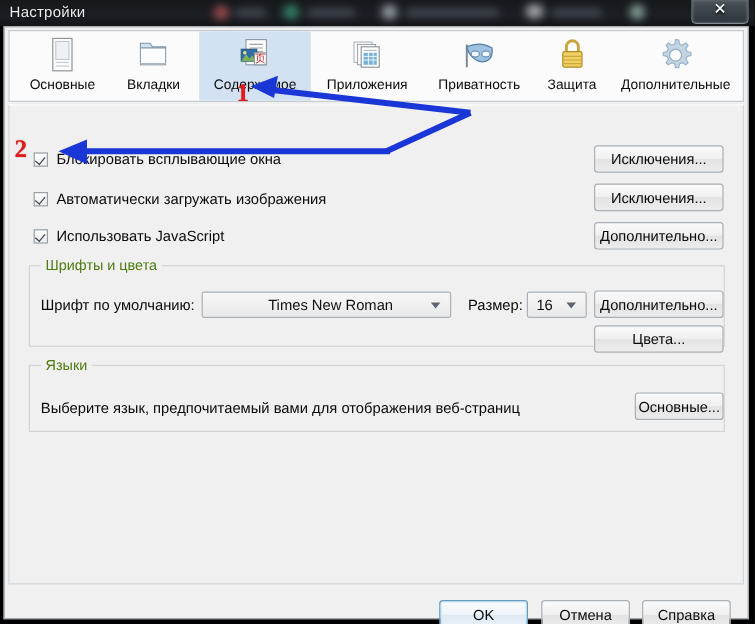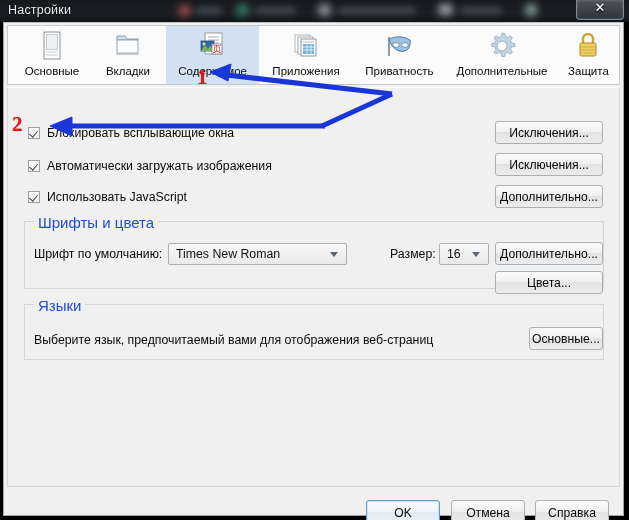--- a/index.html
+++ b/index.html
@@ -196,22 +196,22 @@
     border-top: 1px solid #d0d4d7;
     box-sizing: border-box;
     background: transparent;
   }
   .group-title {
     position: absolute;
     top: -8px;
     left: 9px;
     background: #f0f0f0;
     padding: 0 4px;
-    font-size: 15px;
-    color: #1d4ed8;
+    font-size: 12px;
+    color: #4d7c0f;
   }
 
   .field-label {
     position: absolute;
     font-size: 12.3px;
     color: #0a0a0a;
     white-space: nowrap;
     text-align: right;
   }
 
@@ -360,45 +360,45 @@
           <svg width="32" height="30" viewBox="0 0 32 30">
             <line x1="6" y1="6" x2="6" y2="25" stroke="#7a8490" stroke-width="1.6"></line>
             <path d="M6 8 q11 -5 21 1 q1 7 -3 10 q-5 3 -10 0 q-6 -3 -8 -11 Z" fill="#9fc2de" stroke="#4f7da6" stroke-width="1"></path>
             <ellipse cx="13" cy="14" rx="3.4" ry="2.4" fill="#f5f9fc" stroke="#4f7da6" stroke-width=".8"></ellipse>
             <ellipse cx="22" cy="14" rx="3.4" ry="2.4" fill="#f5f9fc" stroke="#4f7da6" stroke-width=".8"></ellipse>
           </svg>
         </span>
         <span class="tab-label">Приватность</span>
       </div>
 
-      <div class="tab" style="width:128px;">
-        <span class="tab-icon">
-          <svg width="30" height="30" viewBox="0 0 30 30">
-            <g fill="#c3d4e2" stroke="#93aec5" stroke-width=".9">
-              <path d="M15 2 l2.6 .4 .7 3.3 2.4 1 2.8-1.9 1.9 1.9 -1.9 2.8 1 2.4 3.3 .7 0 2.7 -3.3 .7 -1 2.4 1.9 2.8 -1.9 1.9 -2.8-1.9 -2.4 1 -.7 3.3 -2.7 0 -.7-3.3 -2.4-1 -2.8 1.9 -1.9-1.9 1.9-2.8 -1-2.4 -3.3-.7 0-2.7 3.3-.7 1-2.4 -1.9-2.8 1.9-1.9 2.8 1.9 2.4-1 .7-3.3 Z"></path>
-            </g>
-            <circle cx="15" cy="15" r="5" fill="#fafcfd" stroke="#93aec5" stroke-width="1"></circle>
-          </svg>
-        </span>
-        <span class="tab-label">Дополнительные</span>
-      </div>
-
       <div class="tab narrow">
         <span class="tab-icon">
           <svg width="24" height="30" viewBox="0 0 24 30">
             <path d="M7 12 L7 8 a5 5 0 0 1 10 0 L17 12" fill="none" stroke="#c9a53d" stroke-width="2.4"></path>
             <rect x="4" y="12" width="16" height="13" rx="1.5" fill="#f0cf63" stroke="#ae8c25" stroke-width="1"></rect>
             <line x1="4" y1="16" x2="20" y2="16" stroke="#c9a83c" stroke-width=".9"></line>
             <line x1="4" y1="19" x2="20" y2="19" stroke="#c9a83c" stroke-width=".9"></line>
             <line x1="4" y1="22" x2="20" y2="22" stroke="#c9a83c" stroke-width=".9"></line>
           </svg>
         </span>
         <span class="tab-label">Защита</span>
       </div>
 
+      <div class="tab" style="width:128px;">
+        <span class="tab-icon">
+          <svg width="30" height="30" viewBox="0 0 30 30">
+            <g fill="#c3d4e2" stroke="#93aec5" stroke-width=".9">
+              <path d="M15 2 l2.6 .4 .7 3.3 2.4 1 2.8-1.9 1.9 1.9 -1.9 2.8 1 2.4 3.3 .7 0 2.7 -3.3 .7 -1 2.4 1.9 2.8 -1.9 1.9 -2.8-1.9 -2.4 1 -.7 3.3 -2.7 0 -.7-3.3 -2.4-1 -2.8 1.9 -1.9-1.9 1.9-2.8 -1-2.4 -3.3-.7 0-2.7 3.3-.7 1-2.4 -1.9-2.8 1.9-1.9 2.8 1.9 2.4-1 .7-3.3 Z"></path>
+            </g>
+            <circle cx="15" cy="15" r="5" fill="#fafcfd" stroke="#93aec5" stroke-width="1"></circle>
+          </svg>
+        </span>
+        <span class="tab-label">Дополнительные</span>
+      </div>
+
     </div>
 
     <div id="content">
 
       <div class="chk-row" style="top:38px;">
         <span class="checkbox checked"></span>
         <span class="chk-label">Блокировать всплывающие окна</span>
       </div>
       <div class="chk-row" style="top:71px;">
         <span class="checkbox checked"></span>
@@ -410,21 +410,21 @@
       </div>
 
       <div class="btn right-col" style="top:33px;">Исключения...</div>
       <div class="btn right-col" style="top:65px;">Исключения...</div>
       <div class="btn right-col" style="top:97px;">Дополнительно...</div>
 
       <div class="groupbox" style="left:16px; top:133px; width:580px; height:68px;">
         <span class="group-title">Шрифты и цвета</span>
       </div>
       <div class="field-label" style="left:26px; top:159px;">Шрифт по умолчанию:</div>
-      <div class="combo" style="left:160px; top:155px; width:179px; height:22px;">
+      <div class="combo" style="left:160px; top:155px; width:208px; height:22px;justify-content:center;">
         <span>Times New Roman</span>
         <span class="arrow"></span>
       </div>
       <div class="field-label" style="left:382px; top:159px;">Размер:</div>
       <div class="combo" style="left:431px; top:155px; width:50px; height:22px;">
         <span>16</span>
         <span class="arrow"></span>
       </div>
       <div class="btn right-col" style="top:154px;">Дополнительно...</div>
       <div class="btn right-col" style="top:183px;">Цвета...</div>

